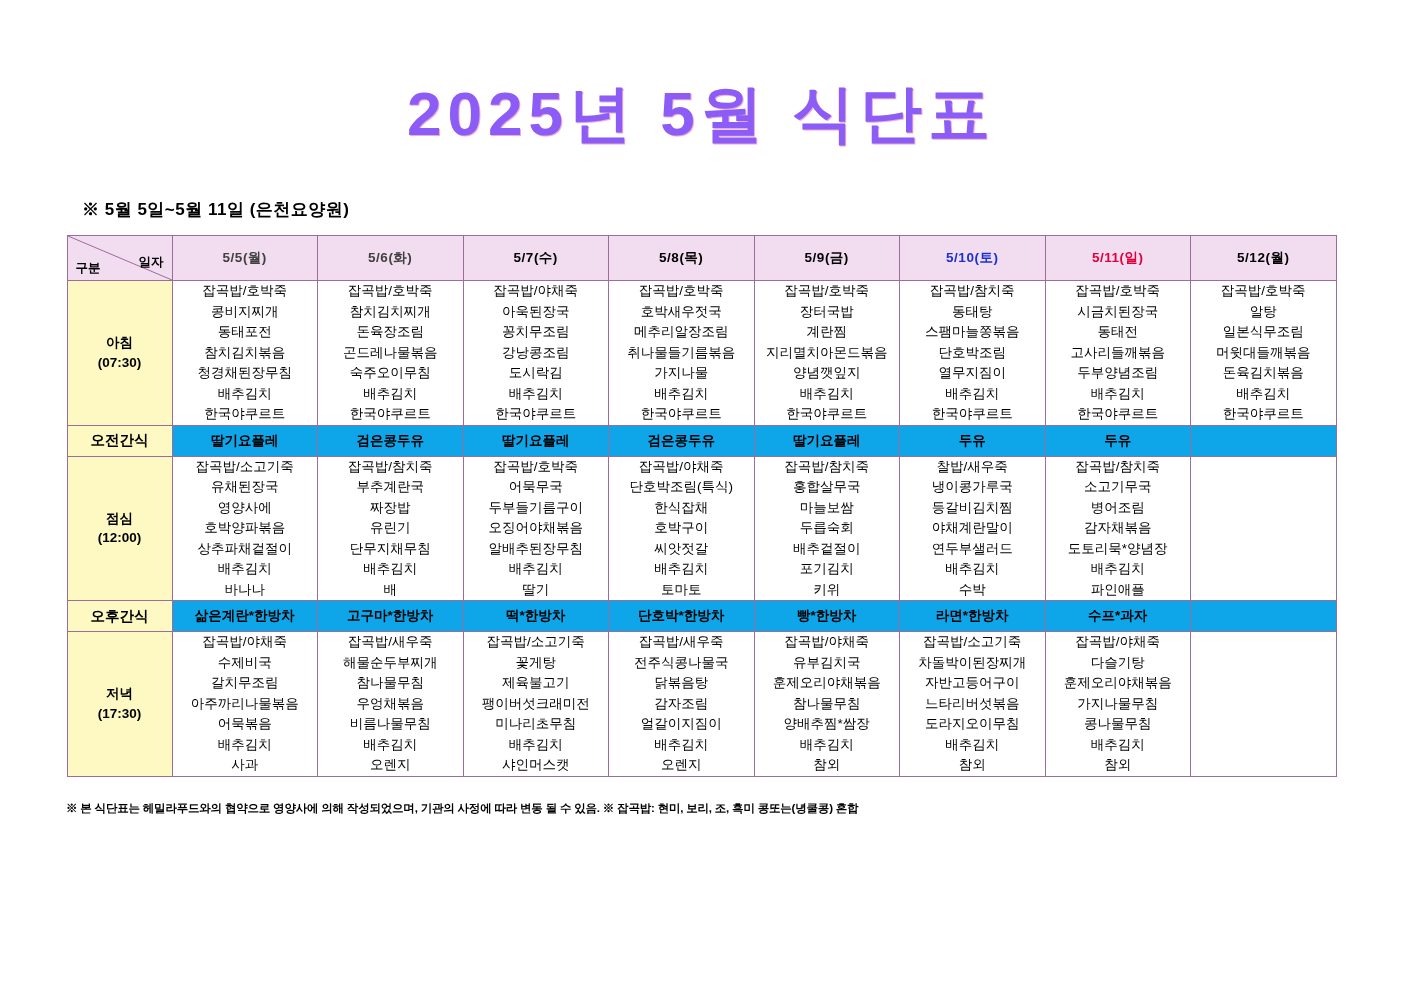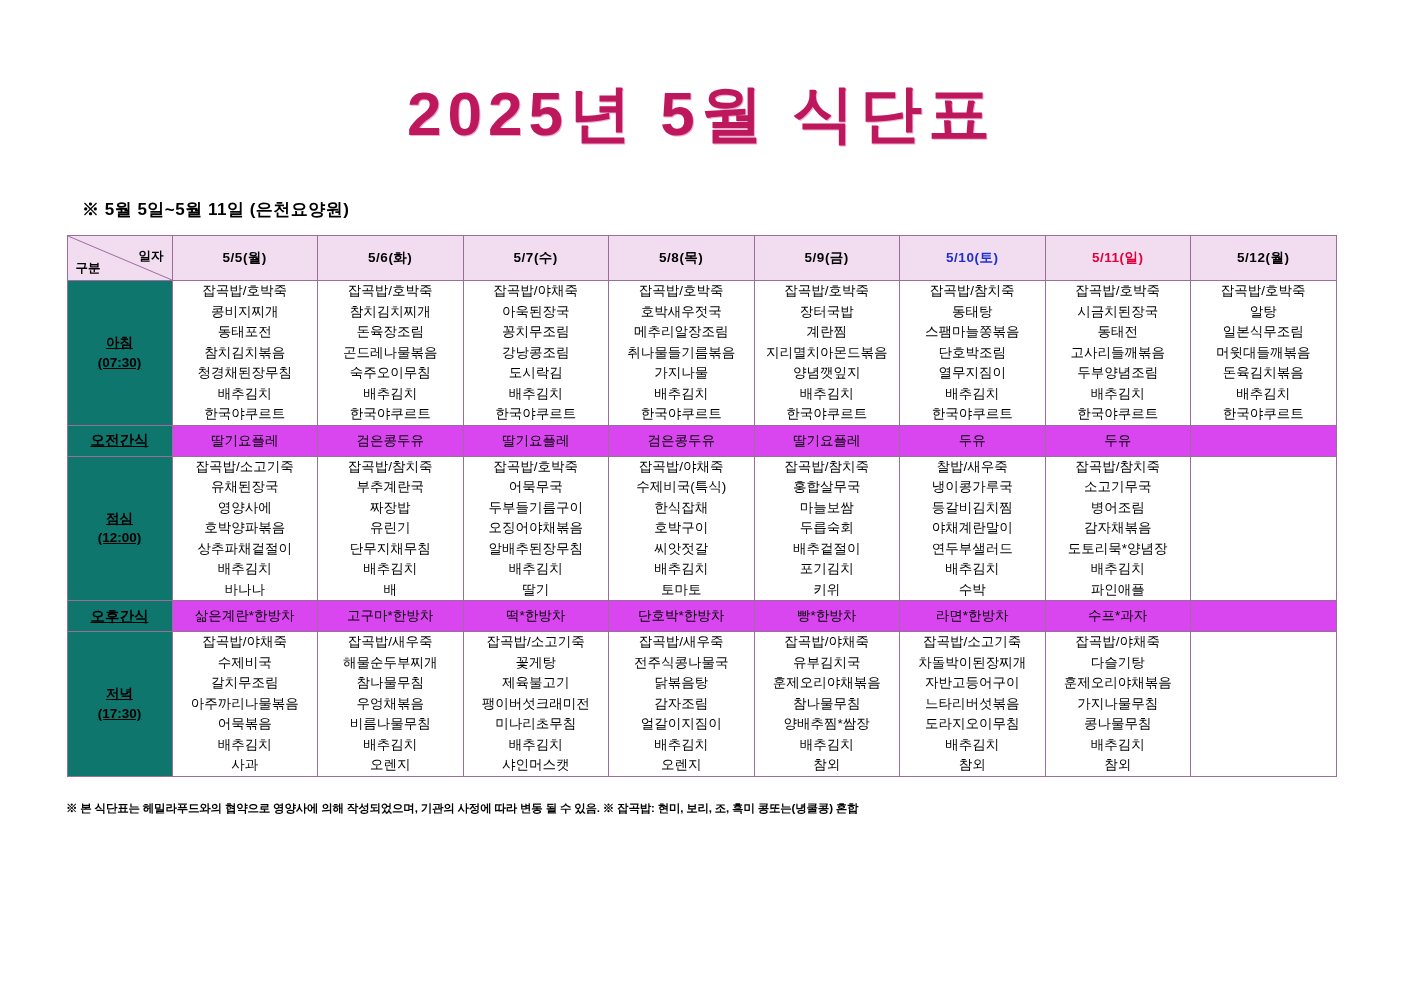--- a/index.html
+++ b/index.html
@@ -19,21 +19,21 @@
     width: 1403px;
     height: 992px;
     position: relative;
     box-sizing: border-box;
   }
   .main-title {
     text-align: center;
     font-family: "Liberation Sans", sans-serif;
     font-size: 62px;
     font-weight: bold;
-    color: #be185d;
+    color: #8b5cf6;
     letter-spacing: 6px;
     margin-top: 72px;
     text-shadow: 1px 1px 0 #f2a8d4;
   }
   .subtitle {
     margin-top: 42px;
     margin-left: 82px;
     font-size: 17px;
     font-weight: bold;
     letter-spacing: 0.5px;
@@ -59,64 +59,63 @@
     position: relative;
     padding: 0;
   }
   .corner-cell .diag {
     position: absolute;
     left: 0; top: 0; right: 0; bottom: 0;
   }
   .corner-cell .lbl-date {
     position: absolute;
     right: 8px;
-    top: 12px;
+    top: 18px;
     font-size: 12.5px;
     font-weight: bold;
   }
   .corner-cell .lbl-div {
     position: absolute;
     left: 8px;
     bottom: 3px;
     font-size: 12.5px;
     font-weight: bold;
   }
   th.dayhead {
     background: #f2dcf0;
     height: 44px;
     font-size: 17px;
     font-weight: bold;
     letter-spacing: 0.5px;
   }
   th.dayhead.sat { color: #1c2fd1; }
   th.dayhead.sun { color: #e2003c; }
-  th.dayhead.mon-red { color: #000000; }
+  th.dayhead.mon-red { color: #404040; }
   th.dayhead.plain { color: #000; }
   td.rowlabel {
-    background: #0f766e;
+    background: #fef9c3;
     font-weight: bold;
     font-size: 15px;
     width: 104px;
     line-height: 1.45;
-    text-decoration: underline;
   }
   td.rowlabel.snack {
     height: 30px;
     font-size: 14.5px;
   }
   td.meal {
     padding: 7px 2px 8px 2px;
     line-height: 1.52;
     font-size: 13.5px;
   }
   td.snackcell {
     height: 30px;
-    font-weight: normal;
+    font-weight: bold;
     font-size: 14px;
-    background: #d946ef;
+    background: #0ea5e9;
   }
   .footnote {
     margin-top: 24px;
     margin-left: 66px;
     font-size: 11.5px;
     font-weight: bold;
     letter-spacing: -0.2px;
   }
   .menuline { display: block; white-space: nowrap; }
 </style>
@@ -269,21 +268,21 @@
             <span class="menuline">잡곡밥/호박죽</span>
             <span class="menuline">어묵무국</span>
             <span class="menuline">두부들기름구이</span>
             <span class="menuline">오징어야채볶음</span>
             <span class="menuline">알배추된장무침</span>
             <span class="menuline">배추김치</span>
             <span class="menuline">딸기</span>
           </td>
         <td class="meal">
             <span class="menuline">잡곡밥/야채죽</span>
-            <span class="menuline">수제비국(특식)</span>
+            <span class="menuline">단호박조림(특식)</span>
             <span class="menuline">한식잡채</span>
             <span class="menuline">호박구이</span>
             <span class="menuline">씨앗젓갈</span>
             <span class="menuline">배추김치</span>
             <span class="menuline">토마토</span>
           </td>
         <td class="meal">
             <span class="menuline">잡곡밥/참치죽</span>
             <span class="menuline">홍합살무국</span>
             <span class="menuline">마늘보쌈</span>

